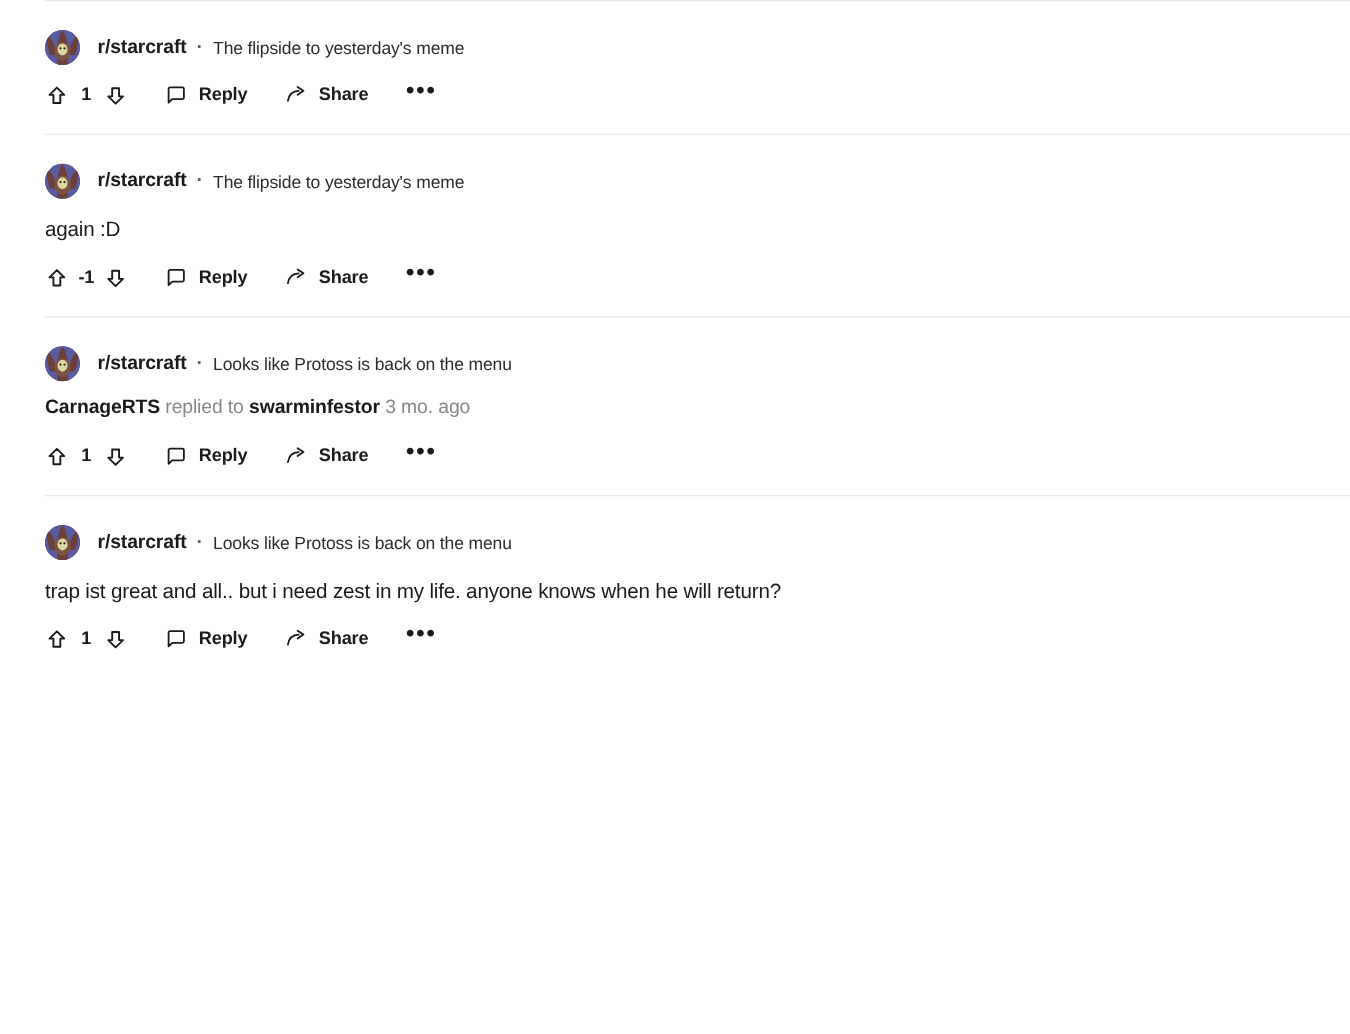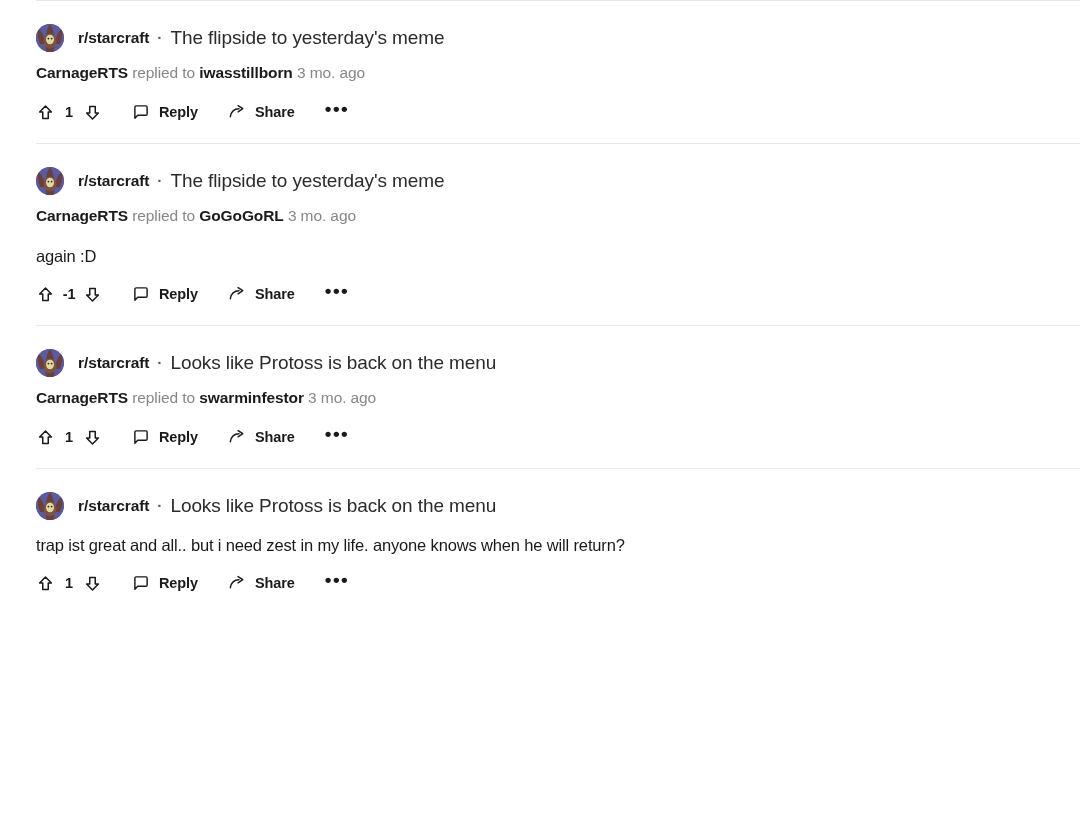--- a/index.html
+++ b/index.html
@@ -61,21 +61,21 @@
     color: #1a1a1b;
     letter-spacing: -0.1px;
   }
   .dot-sep {
     font-size: 15.5px;
     color: #5c5c5e;
     margin: 0 8px;
     font-weight: 700;
   }
   .post-title {
-    font-size: 19px;
+    font-size: 14px;
     color: #2b2b2d;
     font-weight: 400;
     letter-spacing: -0.1px;
   }
 
   .meta-line {
     font-size: 15.5px;
     margin-bottom: 16px;
     letter-spacing: -0.1px;
     line-height: 20px;
@@ -181,23 +181,20 @@
           <ellipse cx="14" cy="17" rx="6.5" ry="7.5" fill="#7d5245"></ellipse>
           <ellipse cx="14" cy="15.5" rx="4" ry="4.8" fill="#ddd9a0"></ellipse>
           <circle cx="12.4" cy="14.6" r="0.9" fill="#2e2218"></circle>
           <circle cx="15.6" cy="14.6" r="0.9" fill="#2e2218"></circle>
         </svg>
       </div>
       <span class="sub-name">r/starcraft</span>
       <span class="dot-sep">·</span>
       <span class="post-title">The flipside to yesterday's meme</span>
     </div>
-    <div class="meta-line">
-      <span class="author">CarnageRTS</span><span>&nbsp;</span><span class="meta-verb">replied to</span><span>&nbsp;</span><span class="target-user">iwasstillborn</span><span>&nbsp;</span><span class="timestamp">3 mo. ago</span>
-    </div>
     <div class="actions">
       <div class="vote-group">
         <span class="icon-btn">
           <svg width="19" height="19" viewBox="0 0 20 20" fill="none" stroke="#1a1a1b" stroke-width="1.6" stroke-linejoin="round" stroke-linecap="round">
             <path d="M10 3.2 L16.2 9.4 L12.9 9.4 L12.9 16.2 L7.1 16.2 L7.1 9.4 L3.8 9.4 Z"></path>
           </svg>
         </span>
         <span class="vote-count">1</span>
         <span class="icon-btn">
           <svg width="19" height="19" viewBox="0 0 20 20" fill="none" stroke="#1a1a1b" stroke-width="1.6" stroke-linejoin="round" stroke-linecap="round">
@@ -239,23 +236,20 @@
           <ellipse cx="14" cy="17" rx="6.5" ry="7.5" fill="#7d5245"></ellipse>
           <ellipse cx="14" cy="15.5" rx="4" ry="4.8" fill="#ddd9a0"></ellipse>
           <circle cx="12.4" cy="14.6" r="0.9" fill="#2e2218"></circle>
           <circle cx="15.6" cy="14.6" r="0.9" fill="#2e2218"></circle>
         </svg>
       </div>
       <span class="sub-name">r/starcraft</span>
       <span class="dot-sep">·</span>
       <span class="post-title">The flipside to yesterday's meme</span>
     </div>
-    <div class="meta-line">
-      <span class="author">CarnageRTS</span><span>&nbsp;</span><span class="meta-verb">replied to</span><span>&nbsp;</span><span class="target-user">GoGoGoRL</span><span>&nbsp;</span><span class="timestamp">3 mo. ago</span>
-    </div>
     <p class="body-text">again :D</p>
     <div class="actions">
       <div class="vote-group">
         <span class="icon-btn">
           <svg width="19" height="19" viewBox="0 0 20 20" fill="none" stroke="#1a1a1b" stroke-width="1.6" stroke-linejoin="round" stroke-linecap="round">
             <path d="M10 3.2 L16.2 9.4 L12.9 9.4 L12.9 16.2 L7.1 16.2 L7.1 9.4 L3.8 9.4 Z"></path>
           </svg>
         </span>
         <span class="vote-count">-1</span>
         <span class="icon-btn">

